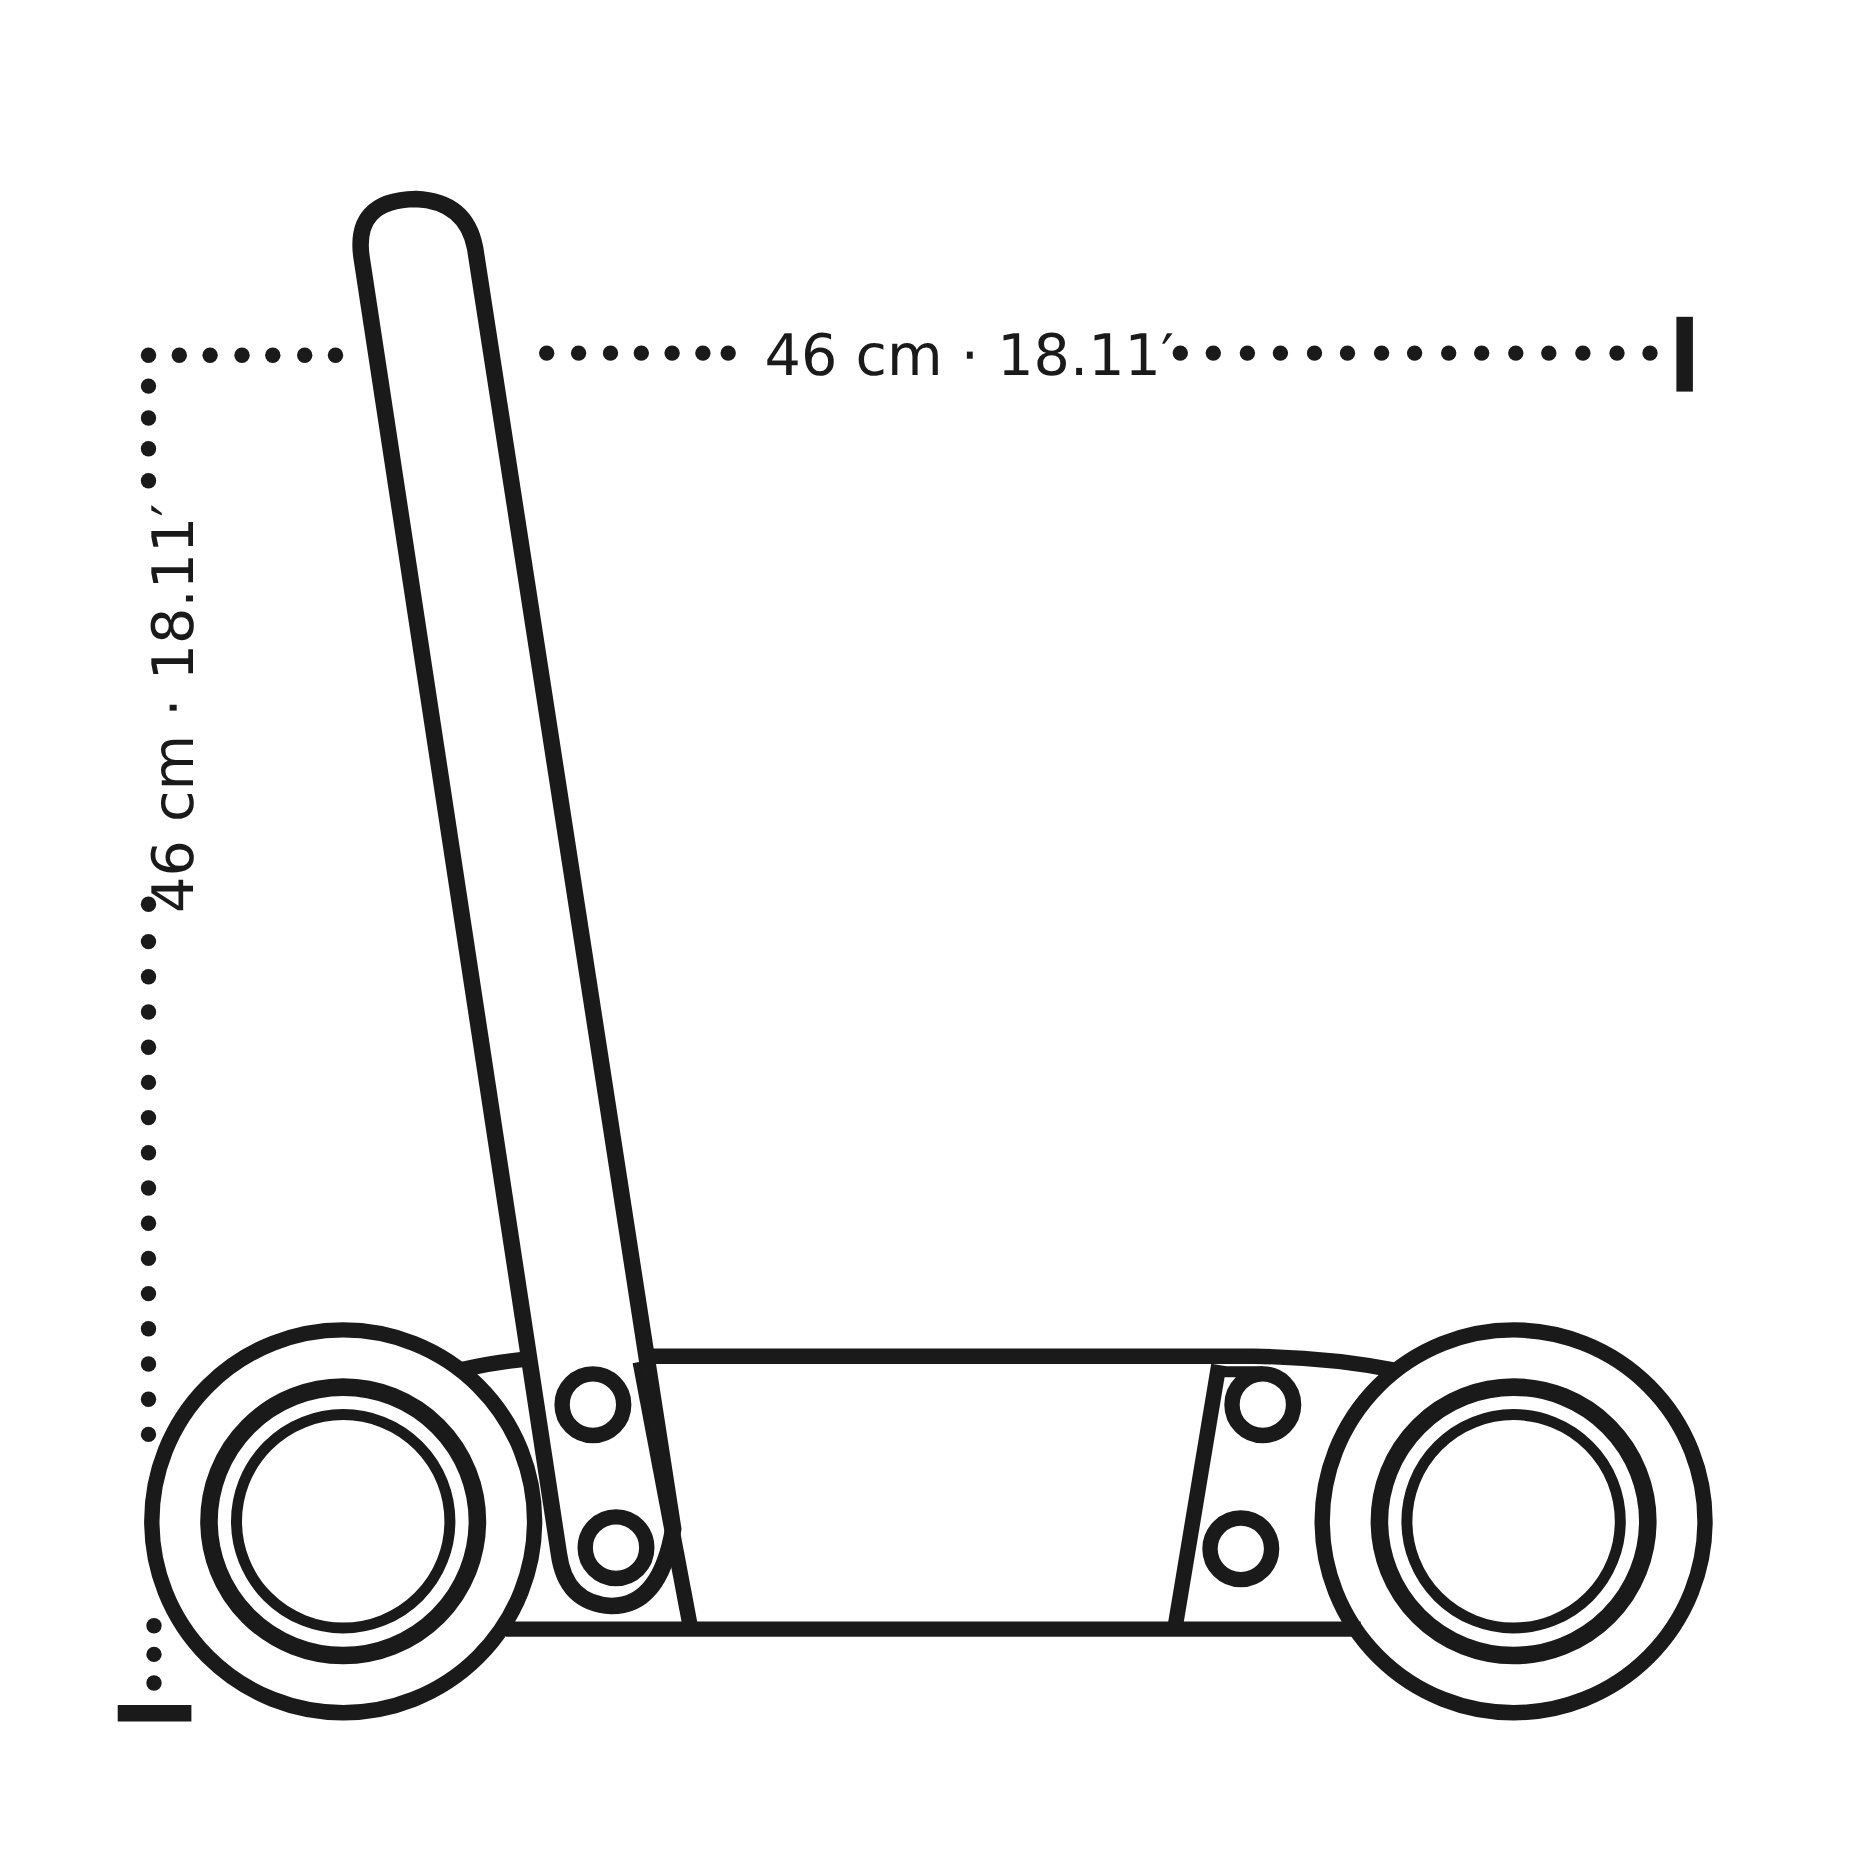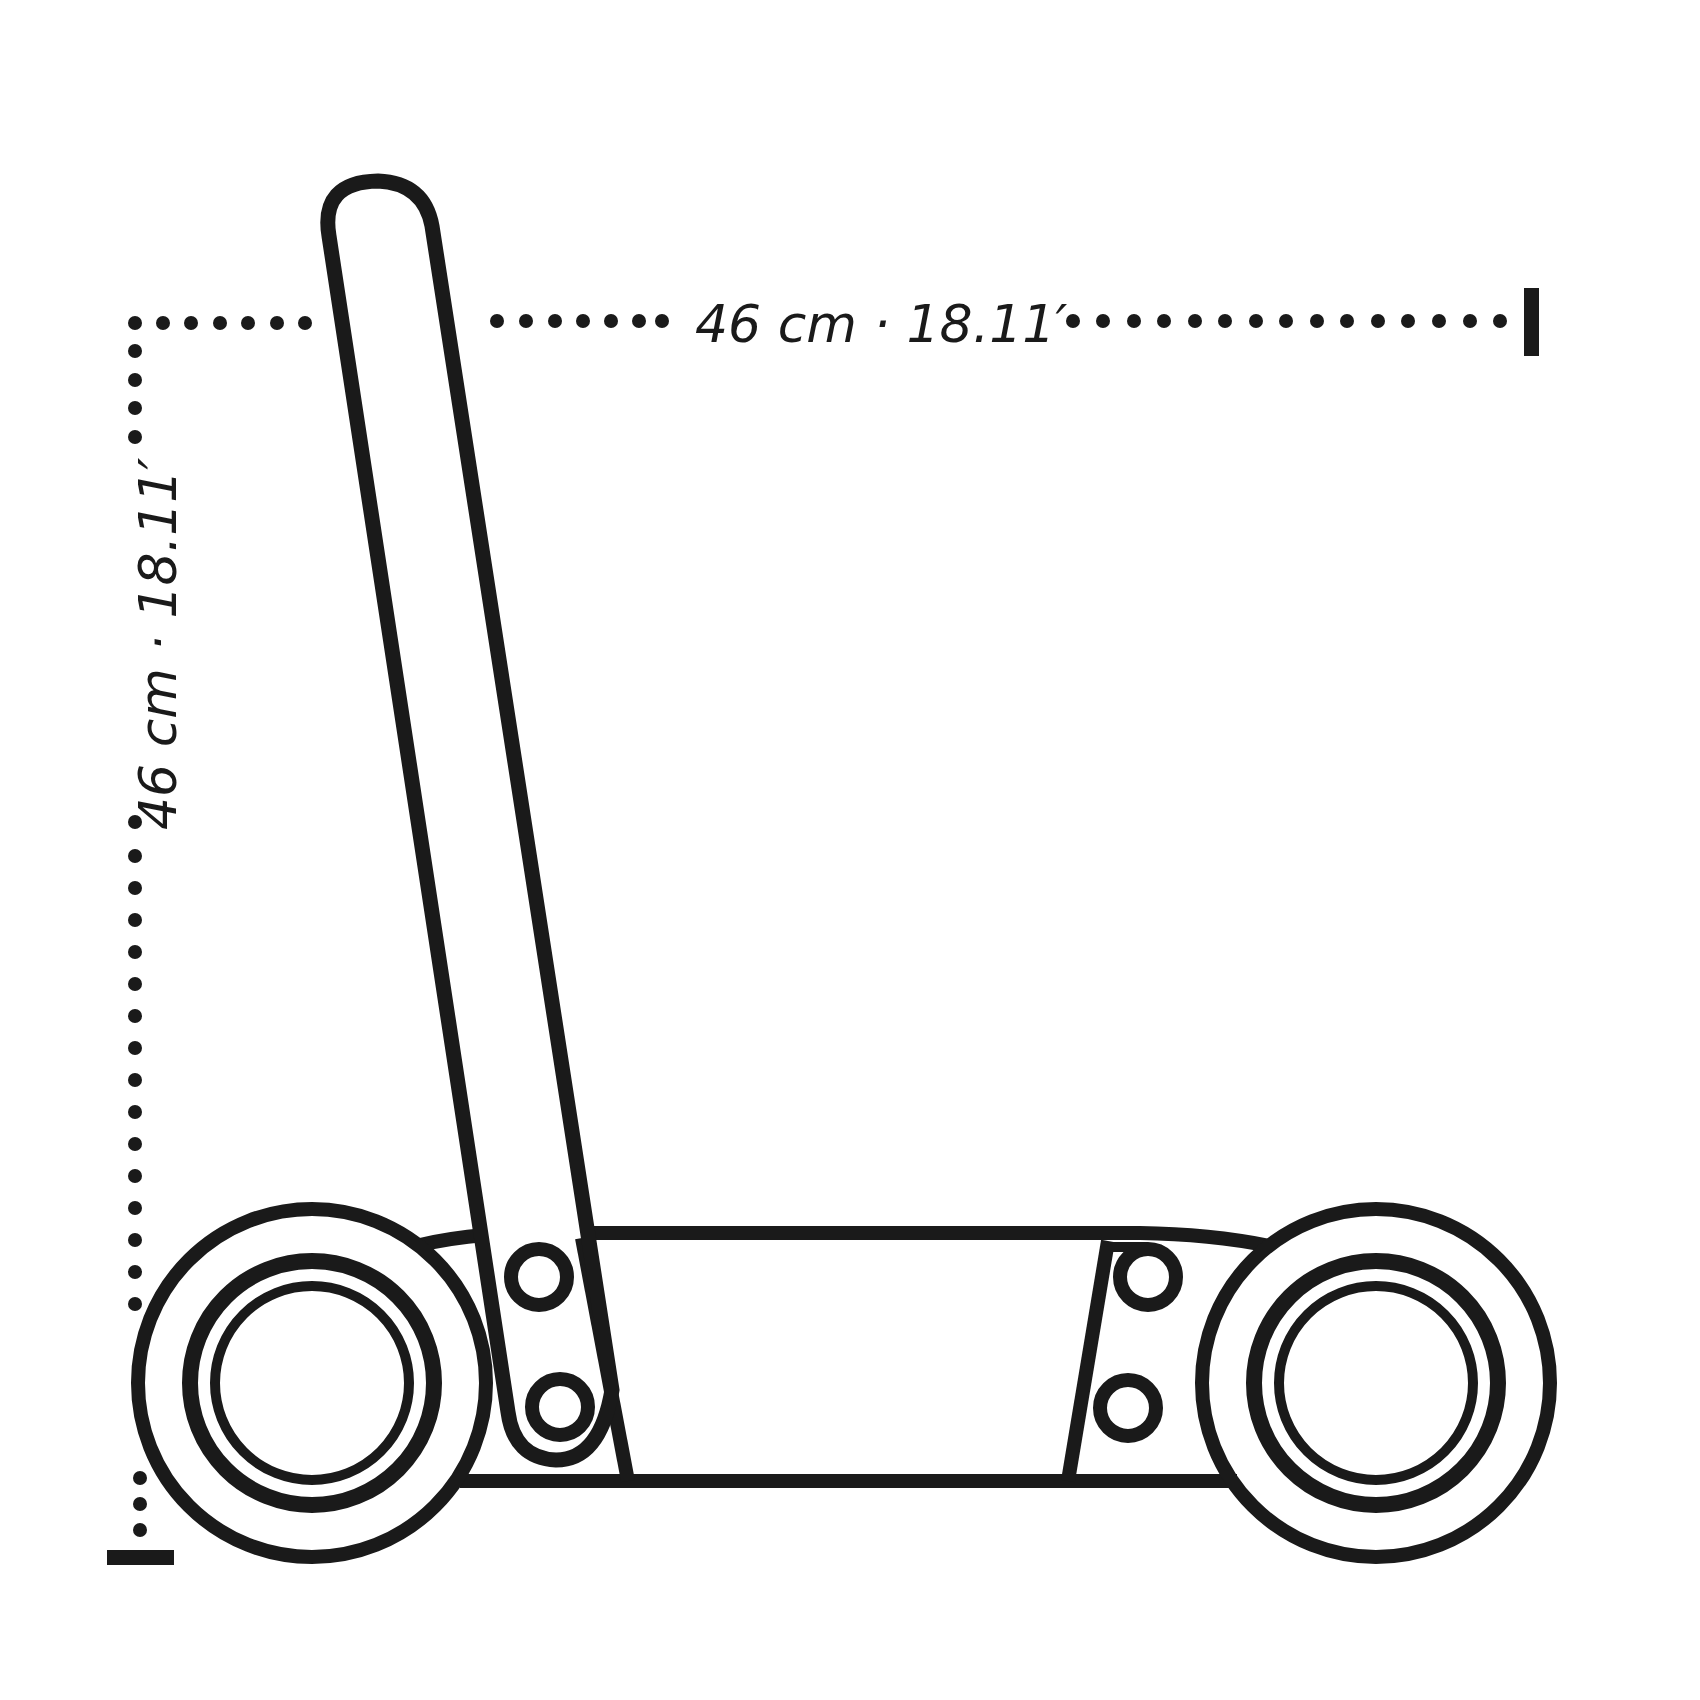--- a/index.html
+++ b/index.html
@@ -1,17 +1,17 @@
 <!DOCTYPE html>
 <html><head>
   <meta charset="utf-8">
   <style>
     html, body { margin: 0; padding: 0; background: #ffffff; }
     body { width: 1700px; height: 1700px; position: relative; overflow: hidden; }
-    #stage { position: absolute; left: 0; top: 0; width: 1700px; height: 1700px; font-style: italic; }
+    #stage { position: absolute; left: 0; top: 0; width: 1700px; height: 1700px; }
     .ink { stroke: #1a1a1a; fill: none; }
     .dot { fill: #1a1a1a; }
     .bar { fill: #1a1a1a; }
     .dim-label {
       position: absolute;
       font-family: "DejaVu Sans", sans-serif;
       font-size: 52px;
       color: #1a1a1a;
       white-space: nowrap;
       line-height: 1;

